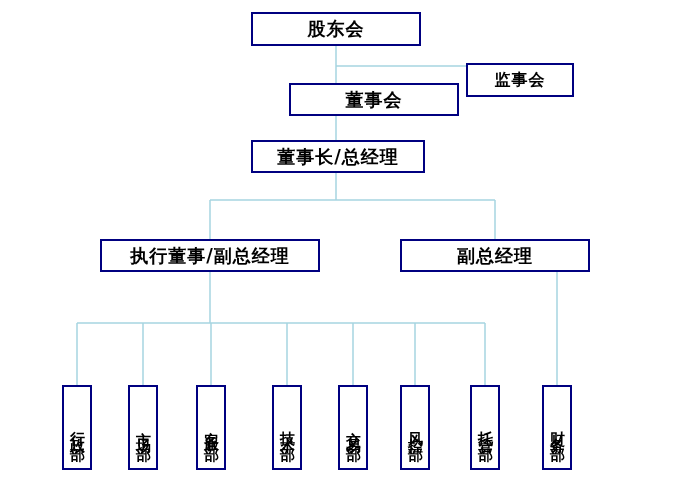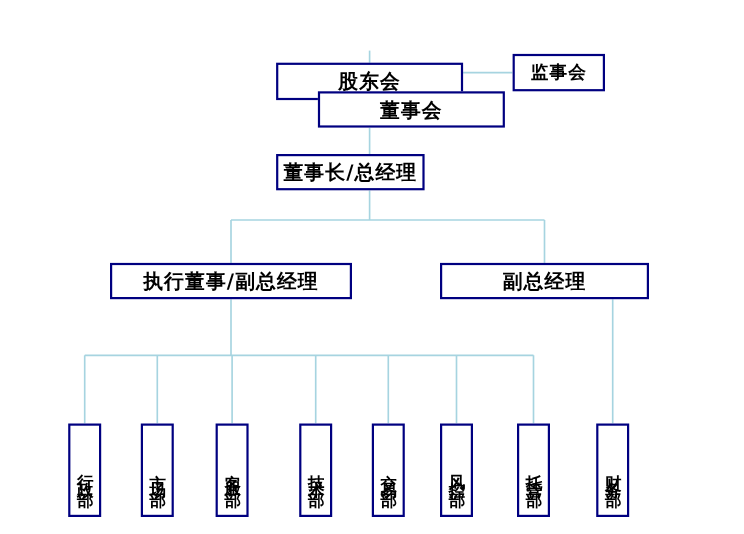--- a/index.html
+++ b/index.html
@@ -77,33 +77,33 @@
     <line x1="77" y1="323" x2="77" y2="385"></line>
     <line x1="143" y1="323" x2="143" y2="385"></line>
     <line x1="211" y1="323" x2="211" y2="385"></line>
     <line x1="287" y1="323" x2="287" y2="385"></line>
     <line x1="353" y1="323" x2="353" y2="385"></line>
     <line x1="415" y1="323" x2="415" y2="385"></line>
     <line x1="485" y1="323" x2="485" y2="385"></line>
     <line x1="557" y1="272" x2="557" y2="385"></line>
   </svg>
 
-  <div class="node main" style="left:251px; top:12px; width:170px; height:34px;margin-top:45px;">
+  <div class="node main" style="left:251px; top:12px; width:170px; height:34px;">
     <span>股东会</span>
   </div>
 
-  <div class="node main" style="left:466px; top:49px; width:84px; height:34px; font-size:16px;">
+  <div class="node main" style="left:466px; top:63px; width:108px; height:34px; font-size:16px;">
     <span>监事会</span>
   </div>
 
   <div class="node main" style="left:251px; top:83px; width:170px; height:33px;margin-left:38px;">
     <span>董事会</span>
   </div>
 
-  <div class="node main" style="left:251px; top:140px; width:135px; height:33px;">
+  <div class="node main" style="left:251px; top:140px; width:174px; height:33px;">
     <span>董事长/总经理</span>
   </div>
 
   <div class="node main" style="left:100px; top:239px; width:220px; height:33px;align-items:center;">
     <span>执行董事/副总经理</span>
   </div>
 
   <div class="node main" style="left:400px; top:239px; width:190px; height:33px;">
     <span>副总经理</span>
   </div>

